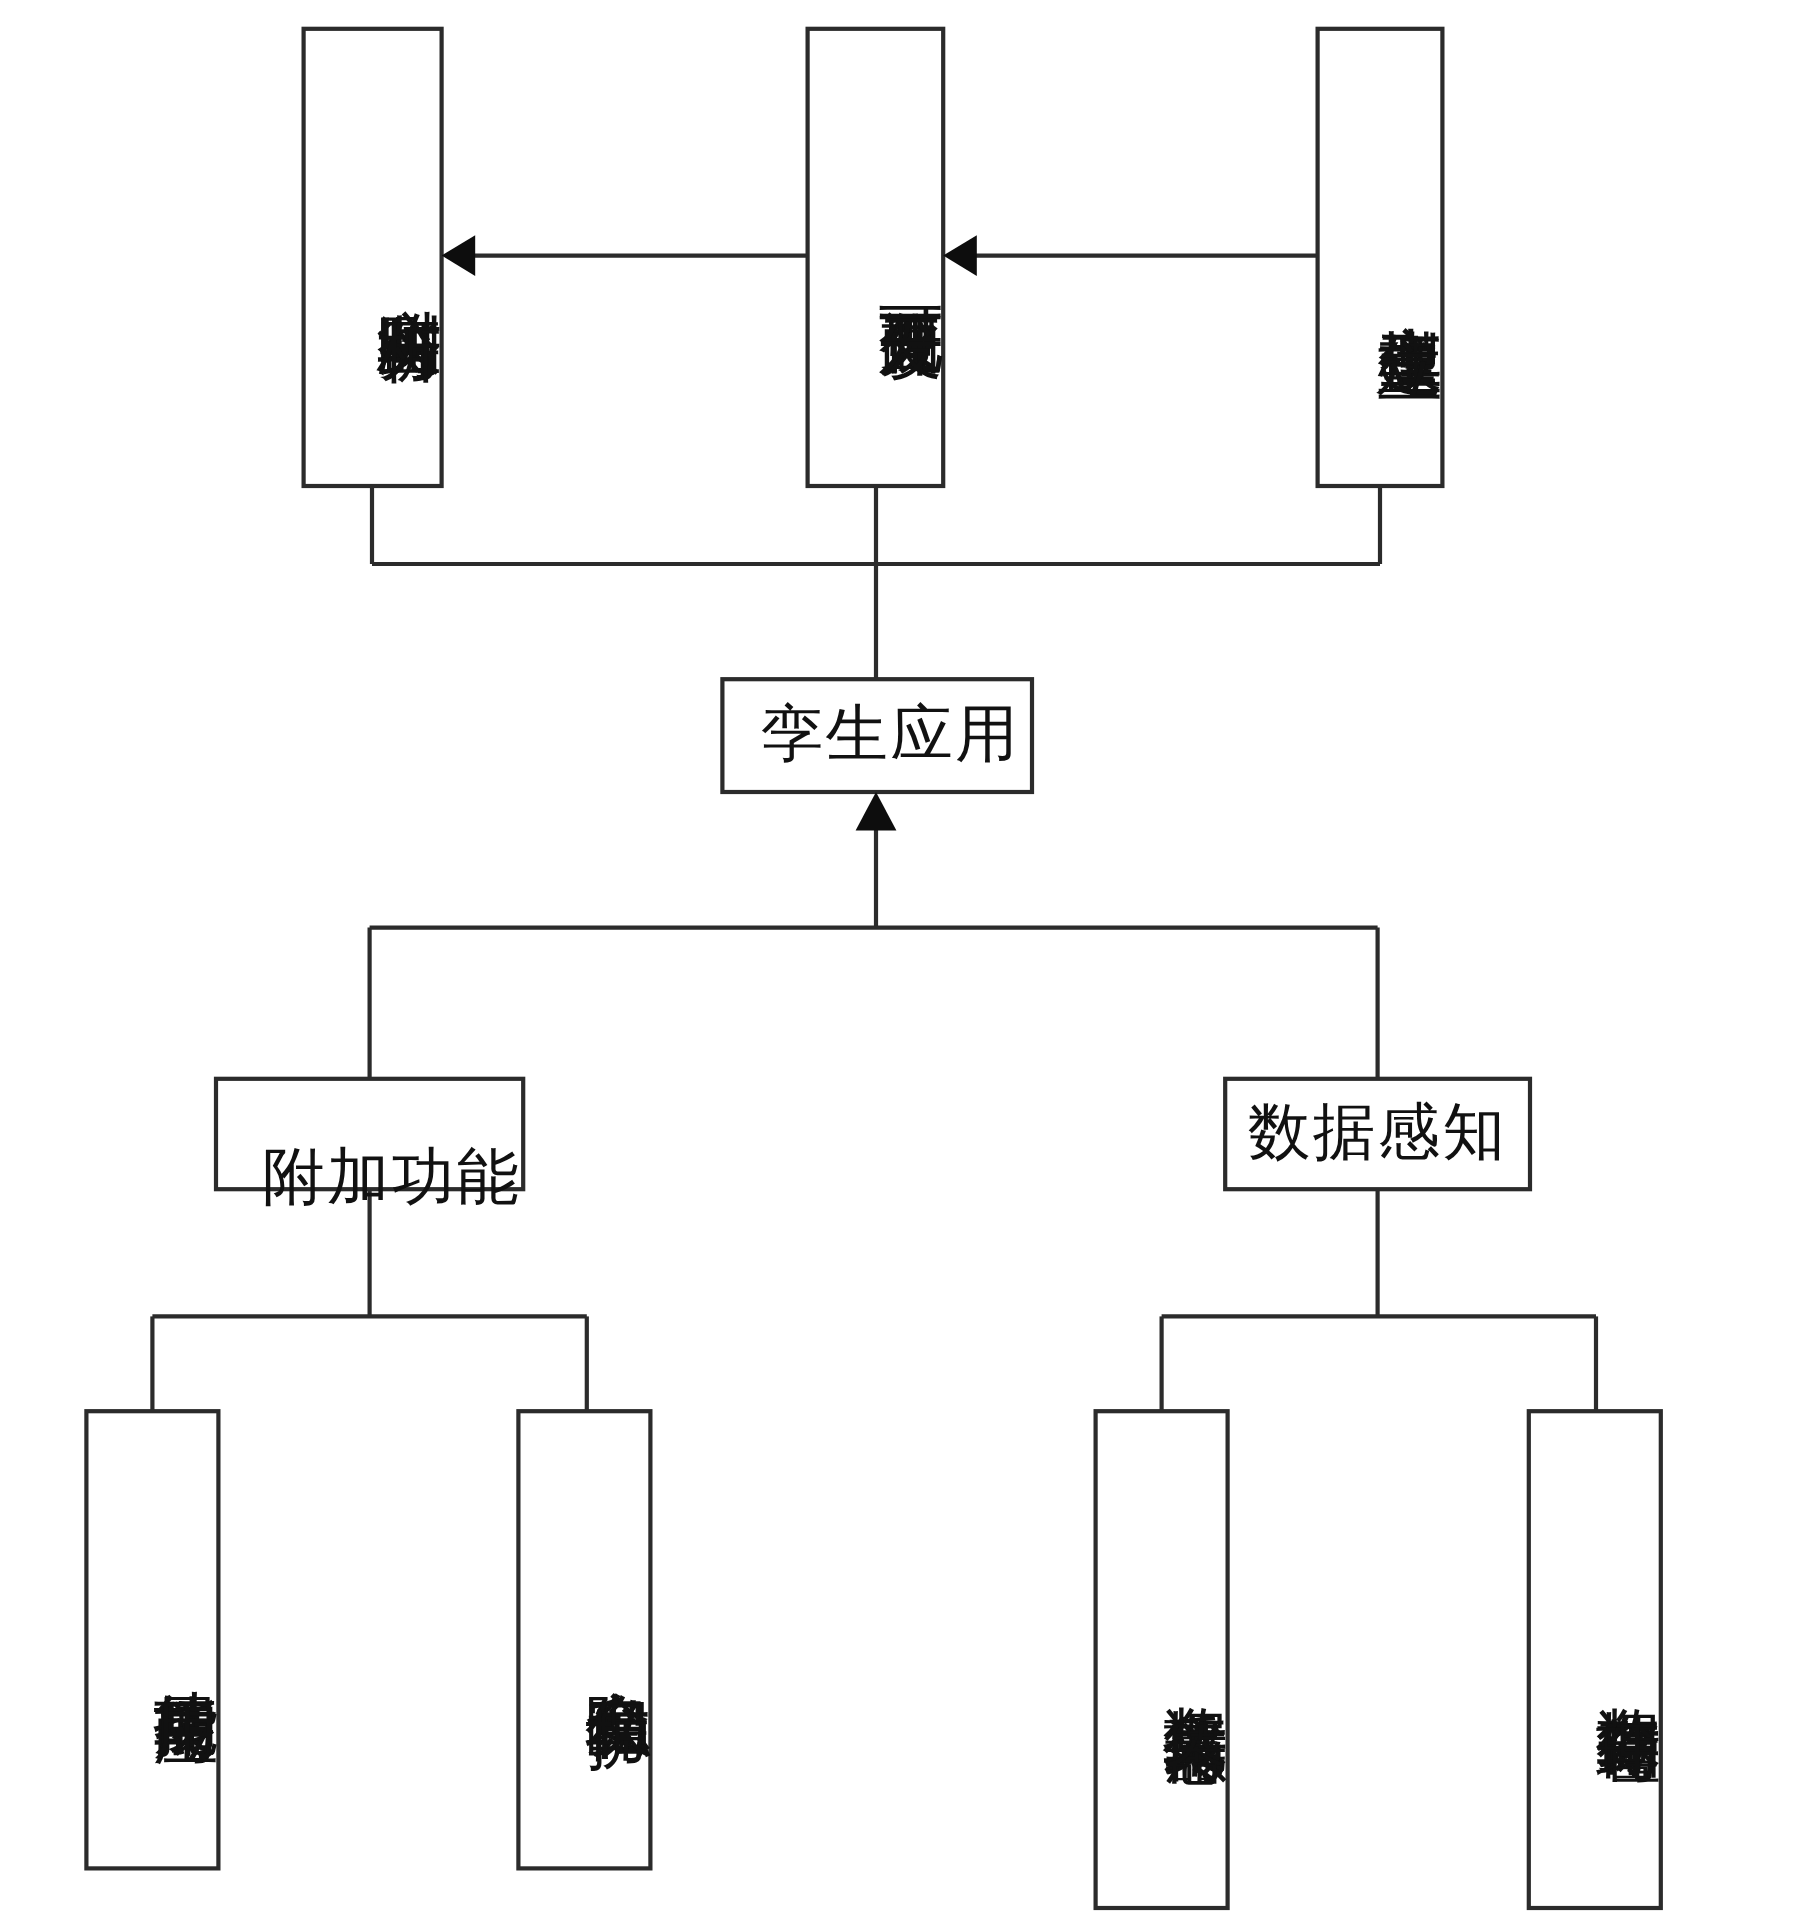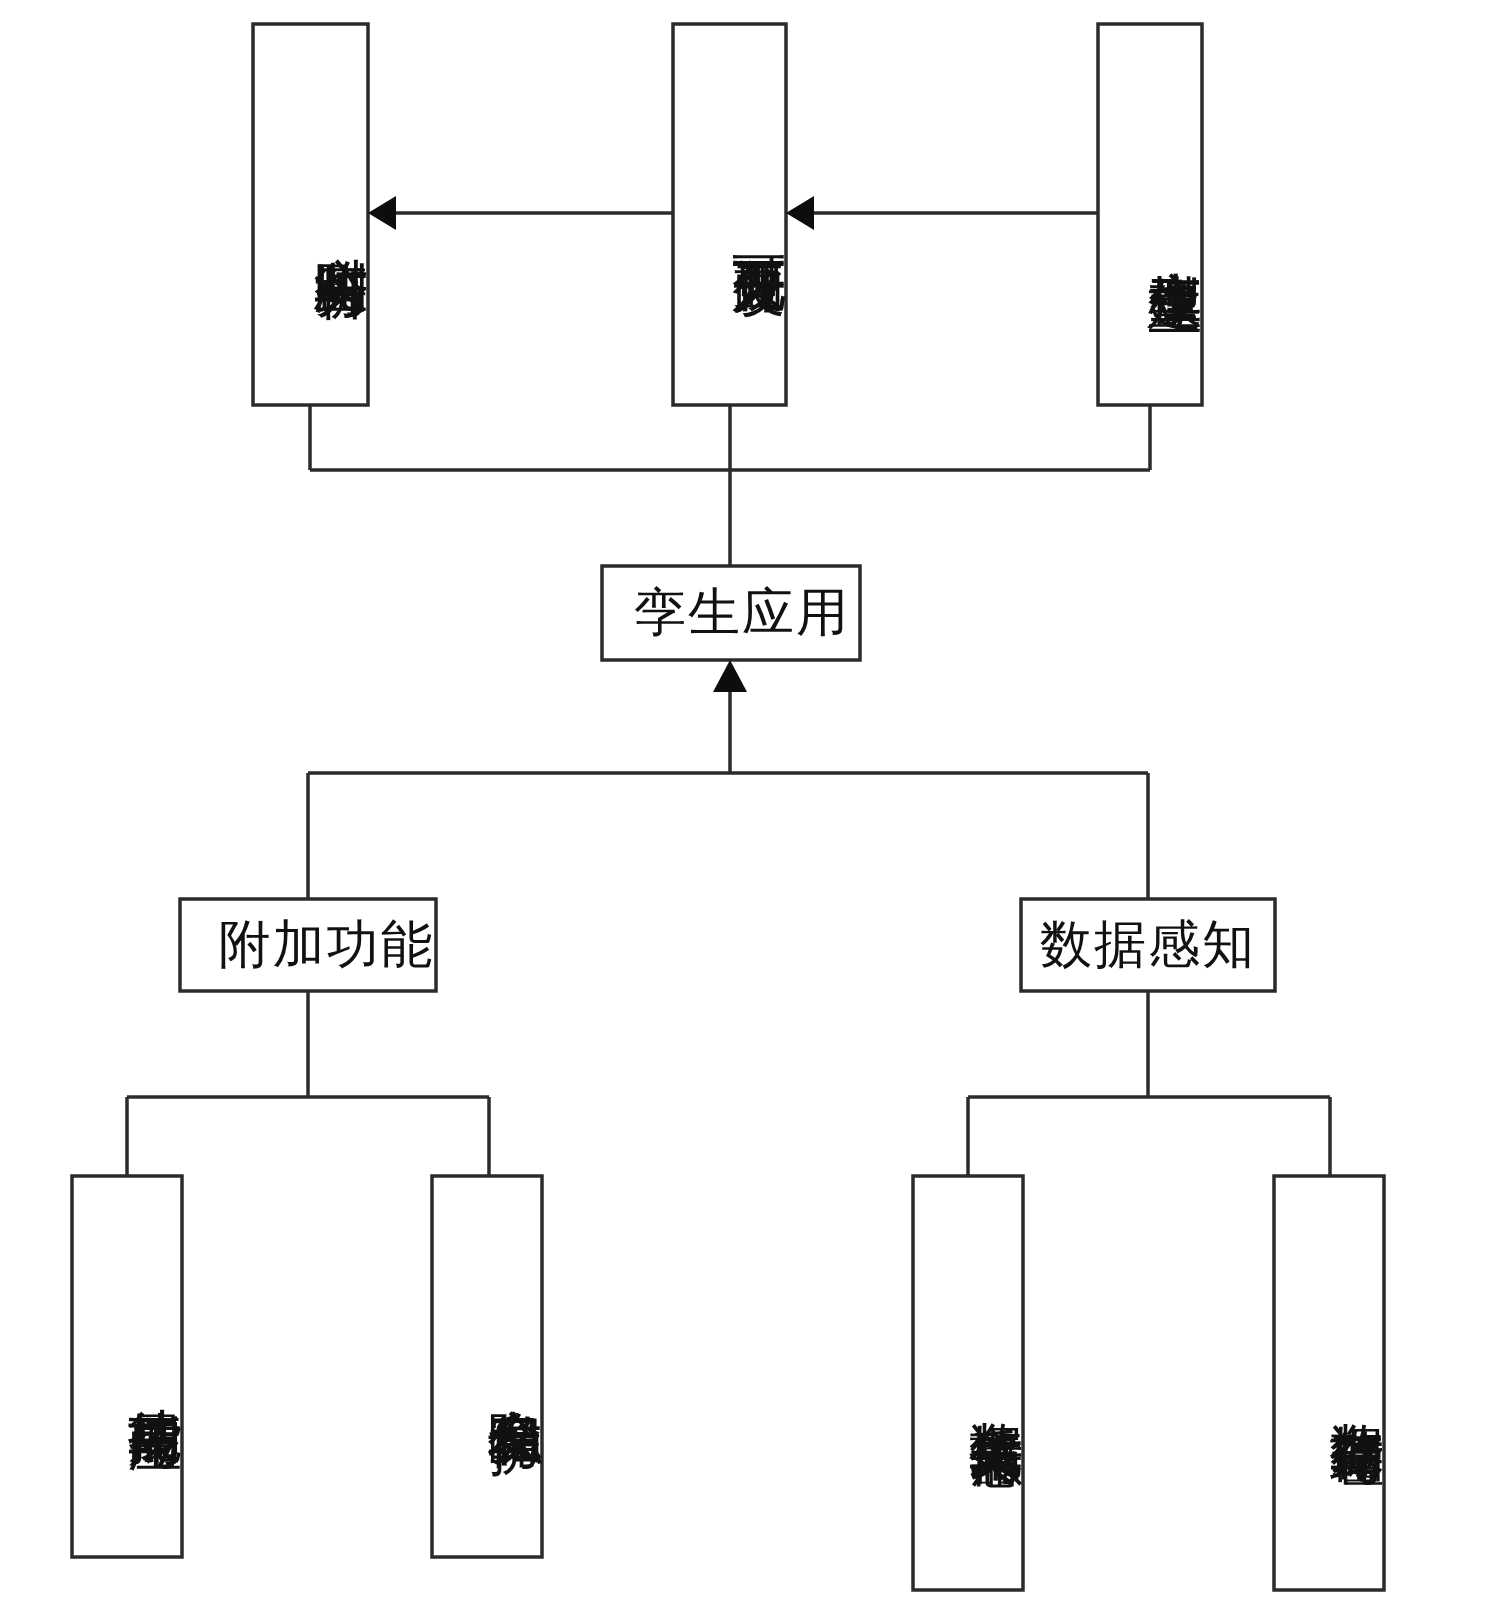--- a/index.html
+++ b/index.html
@@ -127,21 +127,21 @@
   </svg>
 
   <div class="node-label-v" style="left:253px; top:34px; width:115px; height:371px;">实时监测与分析</div>
 
   <div class="node-label-v" style="left:673px; top:34px; width:113px; height:371px;">可视化页面开发</div>
 
   <div class="node-label-v" style="left:1098px; top:60px; width:104px; height:345px;">孪生模型建立</div>
 
   <div class="node-label-h" style="left:602px; top:566px; width:280px; height:94px;">孪生应用</div>
 
-  <div class="node-label-h" style="left:180px; top:899px; width:293px; height:92px;border-radius:18px;">附加功能</div>
+  <div class="node-label-h" style="left:180px; top:936px; width:293px; height:92px;border-radius:18px;">附加功能</div>
 
   <div class="node-label-h" style="left:1021px; top:899px; width:254px; height:92px;">数据感知</div>
 
   <div class="node-label-v" style="left:72px; top:1186px; width:110px; height:371px;">功能拓展与应用</div>
 
   <div class="node-label-v" style="left:432px; top:1186px; width:110px; height:371px;">安全隐私与保护</div>
 
   <div class="node-label-v" style="left:913px; top:1186px; width:110px; height:404px;">数据采集与传感器</div>
 
   <div class="node-label-v" style="left:1274px; top:1186px; width:110px; height:404px;">数据存储与管理</div>

